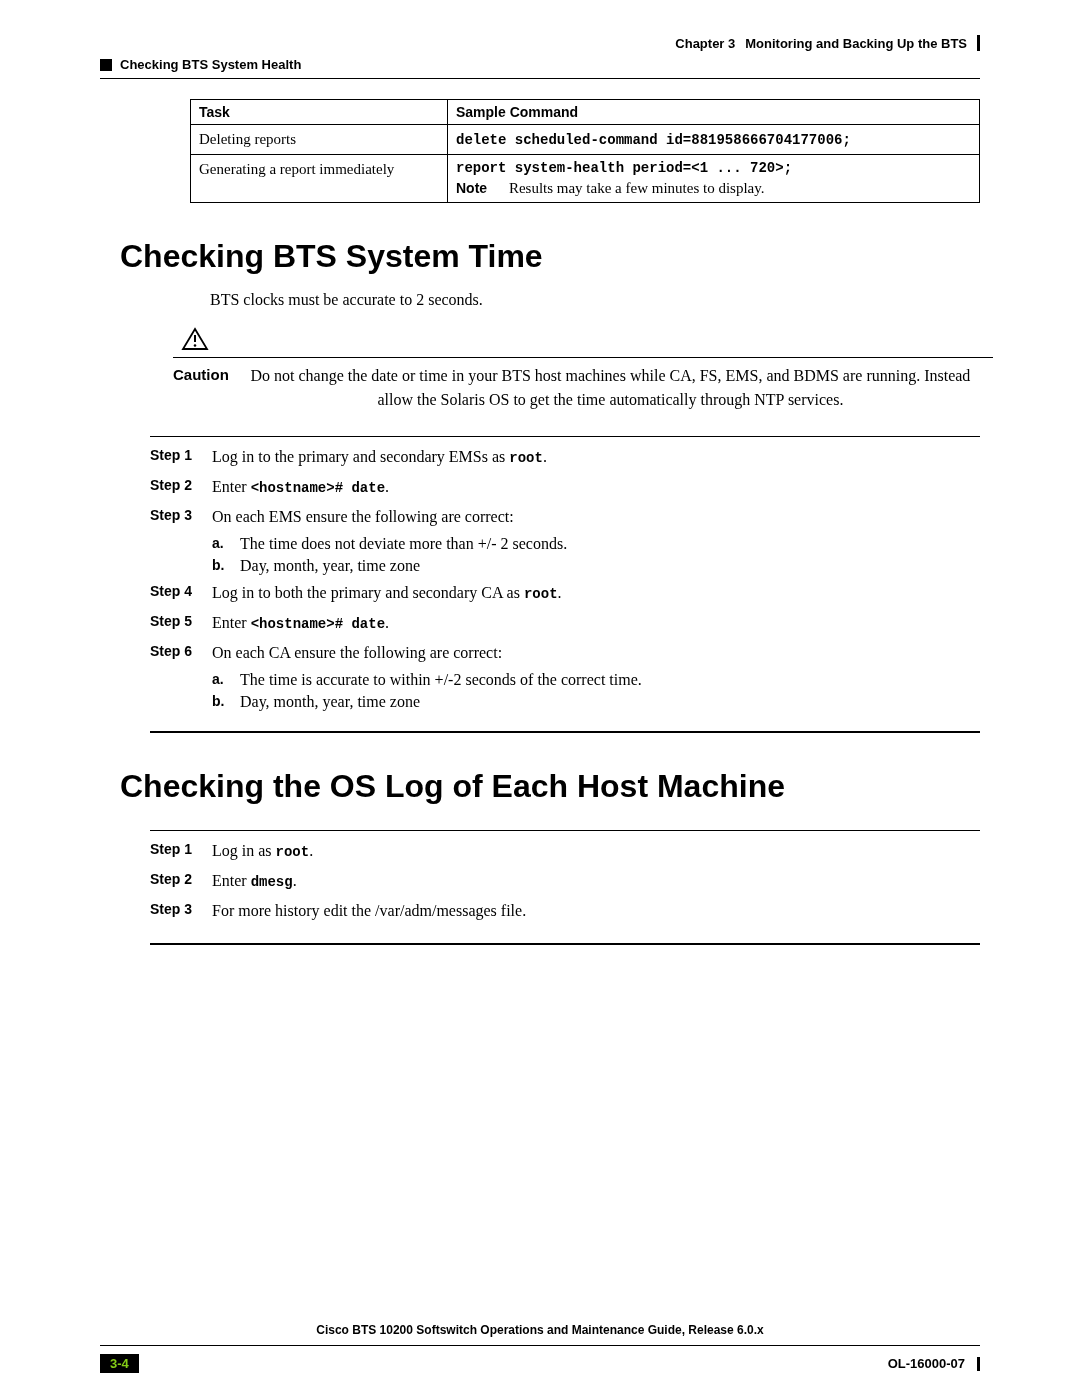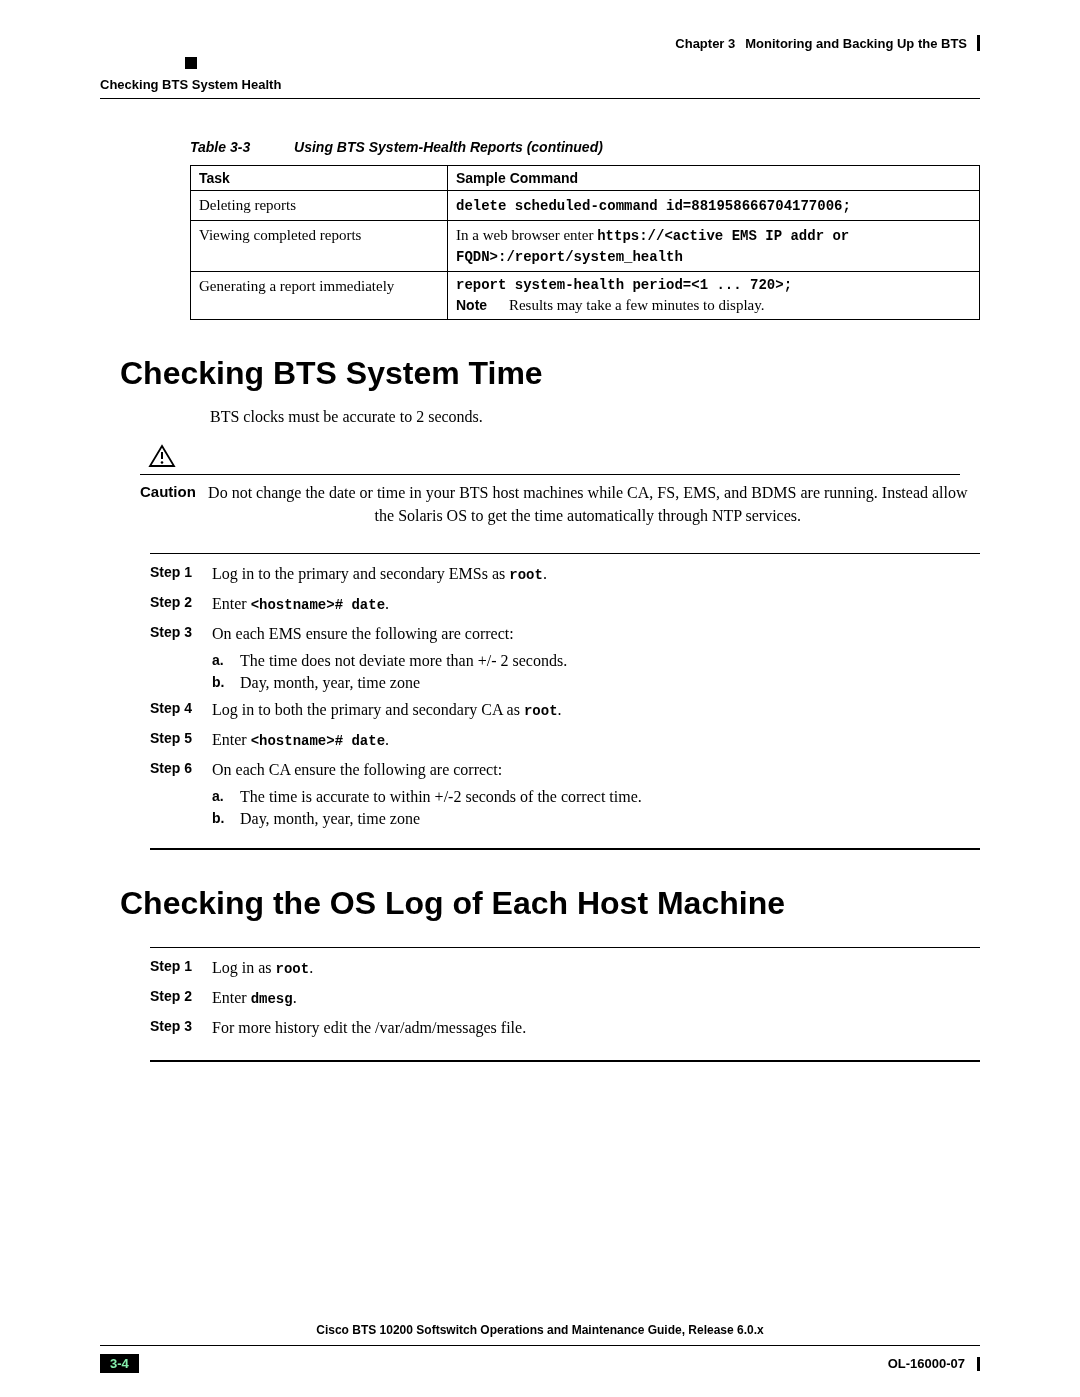--- a/index.html
+++ b/index.html
@@ -23,21 +23,20 @@
     font-family: Arial, Helvetica, sans-serif;
     font-size: 13px;
     margin-bottom: 6px;
   }
   .header-left {
     display: flex;
     align-items: center;
     gap: 8px;
     font-weight: bold;
     margin-top: 22px;
-    flex-direction: column;
   }
   .header-left .sq {
     width: 12px;
     height: 12px;
     background: #000;
   }
   .header-right {
     display: flex;
     align-items: center;
     gap: 10px;
@@ -97,21 +96,21 @@
     font-weight: bold;
     font-size: 32px;
     margin: 35px 0 14px 20px;
   }
   .body-text {
     margin-left: 110px;
     font-size: 16px;
     line-height: 1.4;
   }
   .caution-block {
-    margin: 16px 0 10px 40px;
+    margin: 16px 0 10px 73px;
   }
   .caution-block .icon-row {
     border-bottom: 1px solid #000;
     padding-bottom: 2px;
     width: 820px;
     margin-left: 0;
   }
   .caution-block svg {
     margin-left: 8px;
   }
@@ -193,21 +192,21 @@
     border-top: 1px solid #000;
   }
   .footer-row {
     display: flex;
     justify-content: space-between;
     align-items: center;
     margin-top: 1px;
   }
   .page-badge {
     background: #000;
-    color: #86efac;
+    color: #84cc16;
     font-family: Arial, Helvetica, sans-serif;
     font-weight: bold;
     font-size: 13px;
     padding: 2px 10px;
   }
   .ol-num {
     font-family: Arial, Helvetica, sans-serif;
     font-weight: bold;
     font-size: 13px;
     display: flex;
@@ -231,44 +230,34 @@
       <span>Checking BTS System Health</span>
     </div>
     <div class="header-right">
       <span>Chapter 3</span>
       <span>Monitoring and Backing Up the BTS</span>
       <span class="bar"></span>
     </div>
   </div>
   <hr class="header-hr">
 
-  <div class="table-caption">
-    <span class="tbl-label">Table 3-3</span>
-    <span>Using BTS System-Health Reports (continued)</span>
-  </div>
 
   <table class="data">
     <thead>
       <tr>
         <th style="width:240px">Task</th>
         <th>Sample Command</th>
       </tr>
     </thead>
     <tbody>
       <tr>
         <td>Deleting reports</td>
         <td><span class="mono">delete scheduled-command id=881958666704177006;</span></td>
       </tr>
       <tr>
-        <td>Viewing completed reports</td>
-        <td>
-          <span>In a web browser enter </span><span class="mono">https://&lt;active EMS IP addr or FQDN&gt;:/report/system_health</span>
-        </td>
-      </tr>
-      <tr>
         <td>Generating a report immediately</td>
         <td>
           <div class="mono">report system-health period=&lt;1 ... 720&gt;;</div>
           <div class="note-inline">
             <span class="sans-bold">Note</span>
             <span>Results may take a few minutes to display.</span>
           </div>
         </td>
       </tr>
     </tbody>

